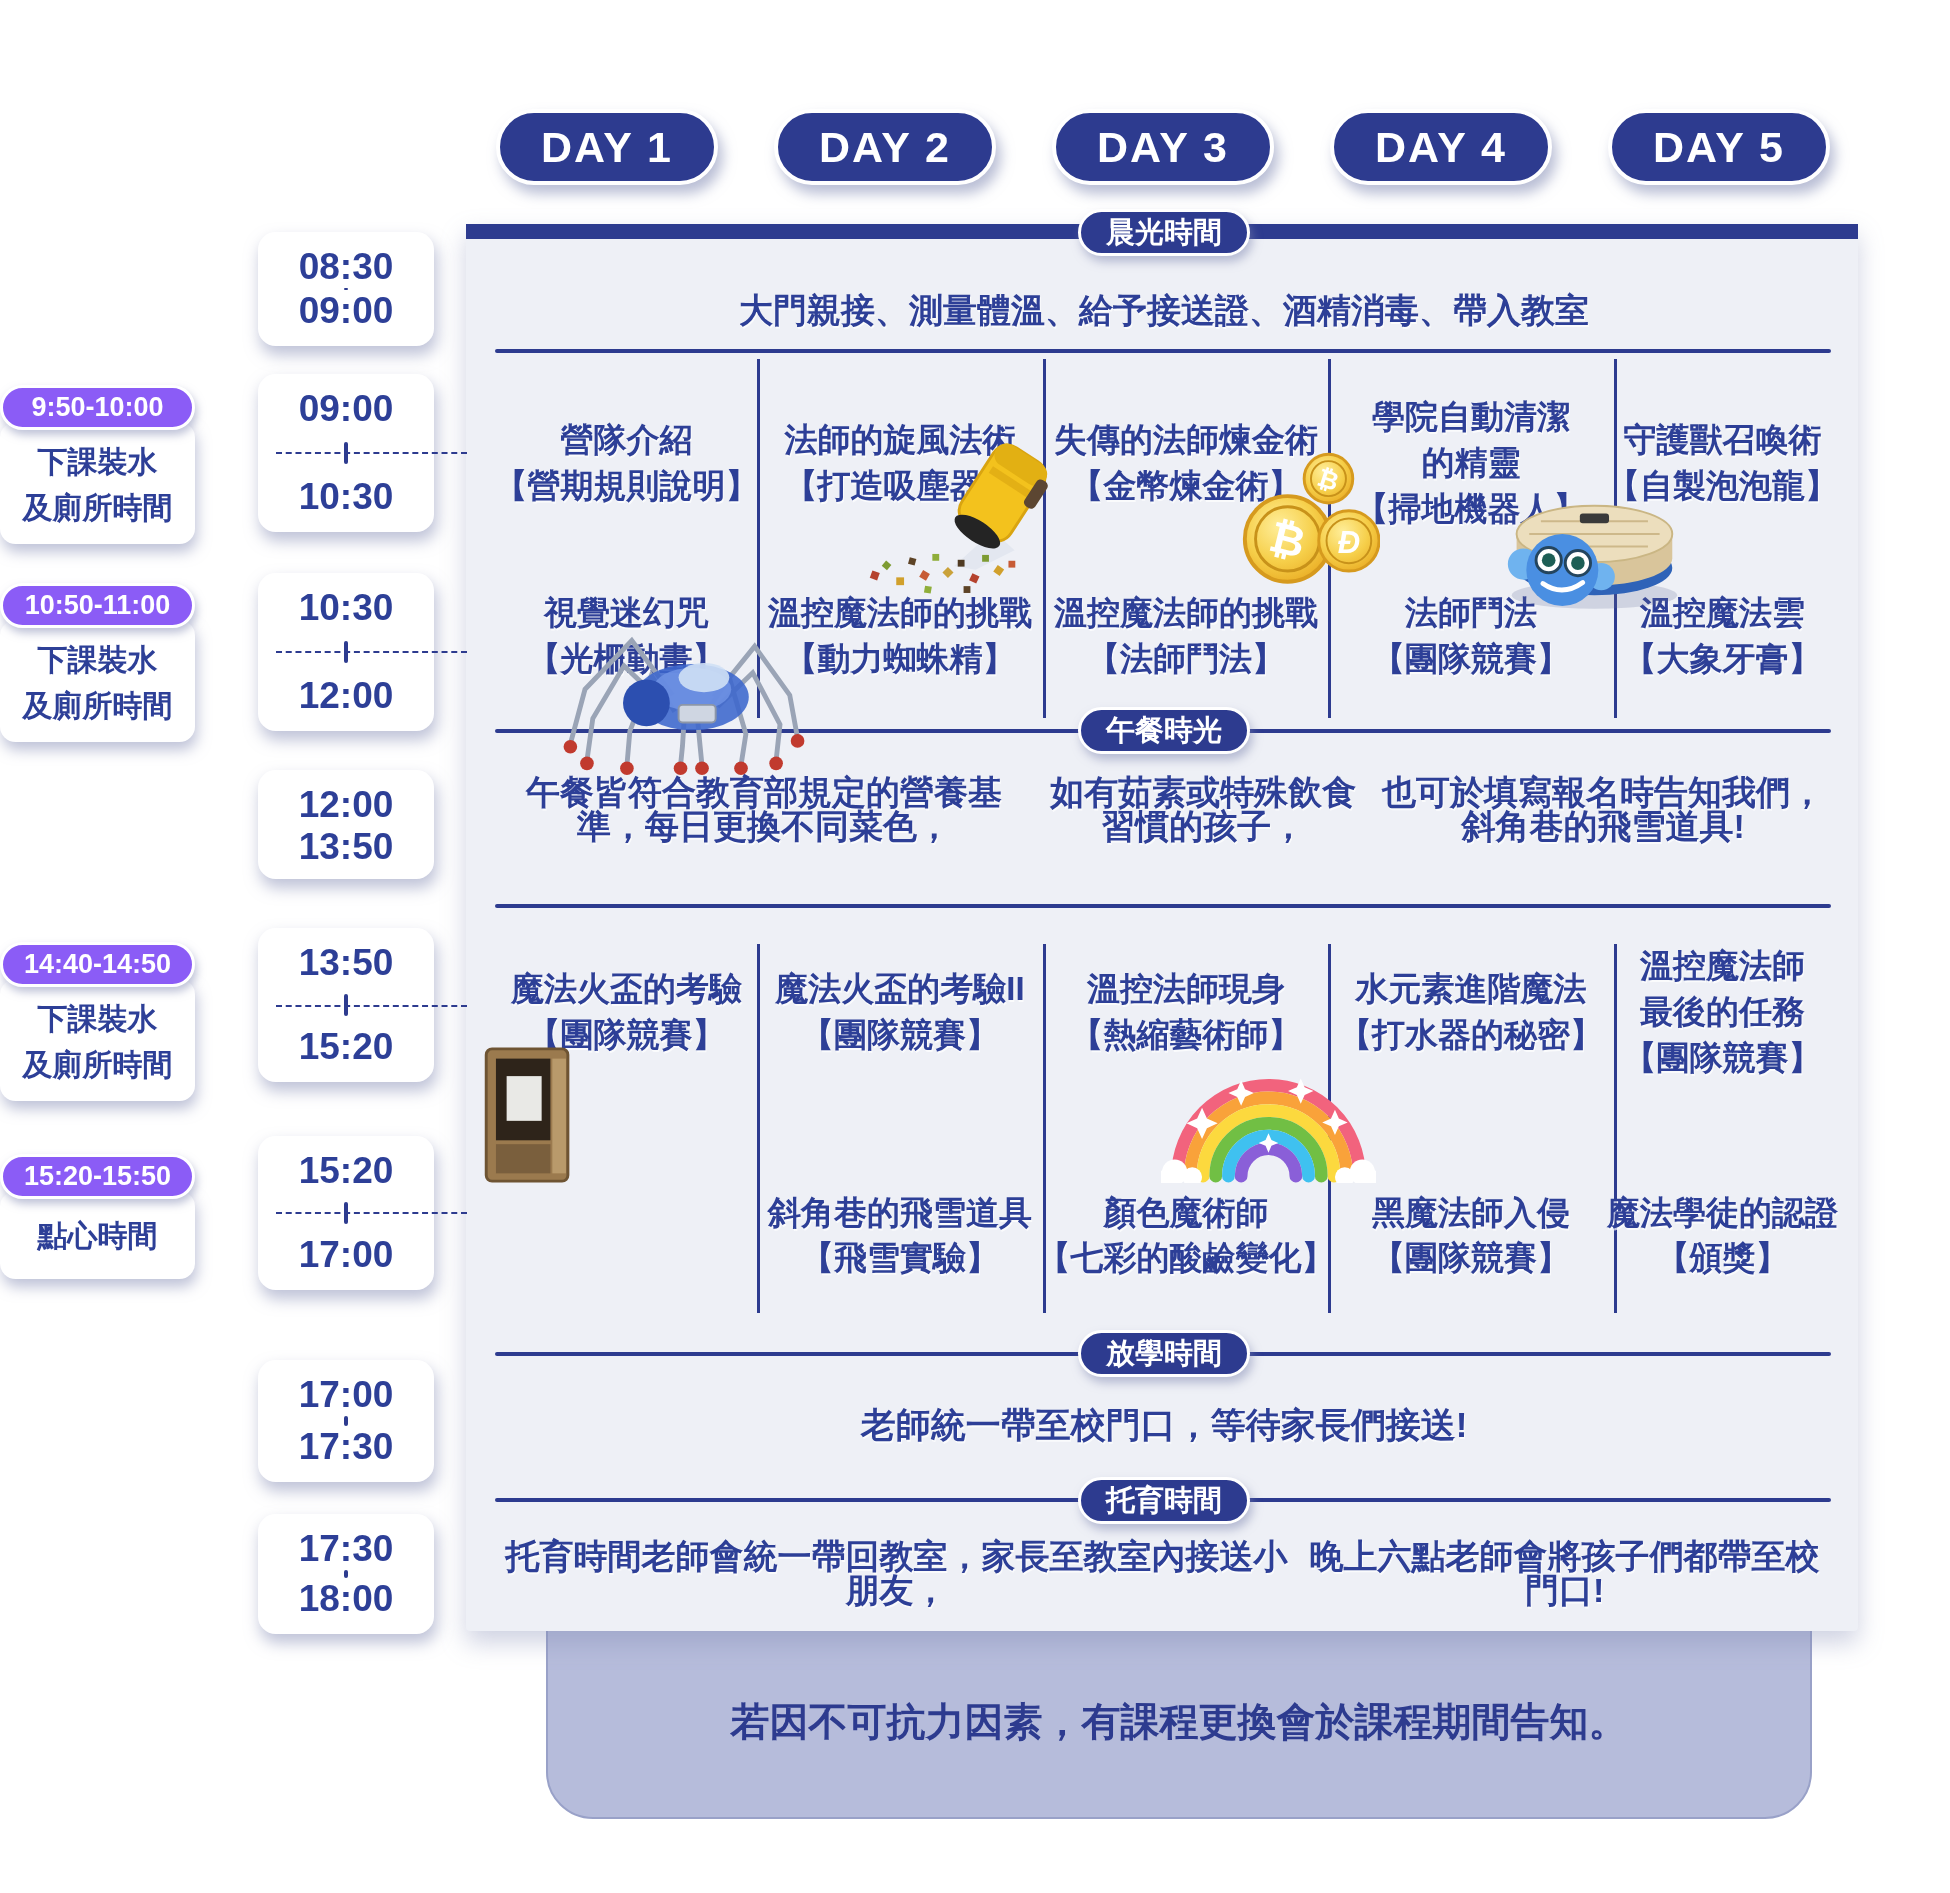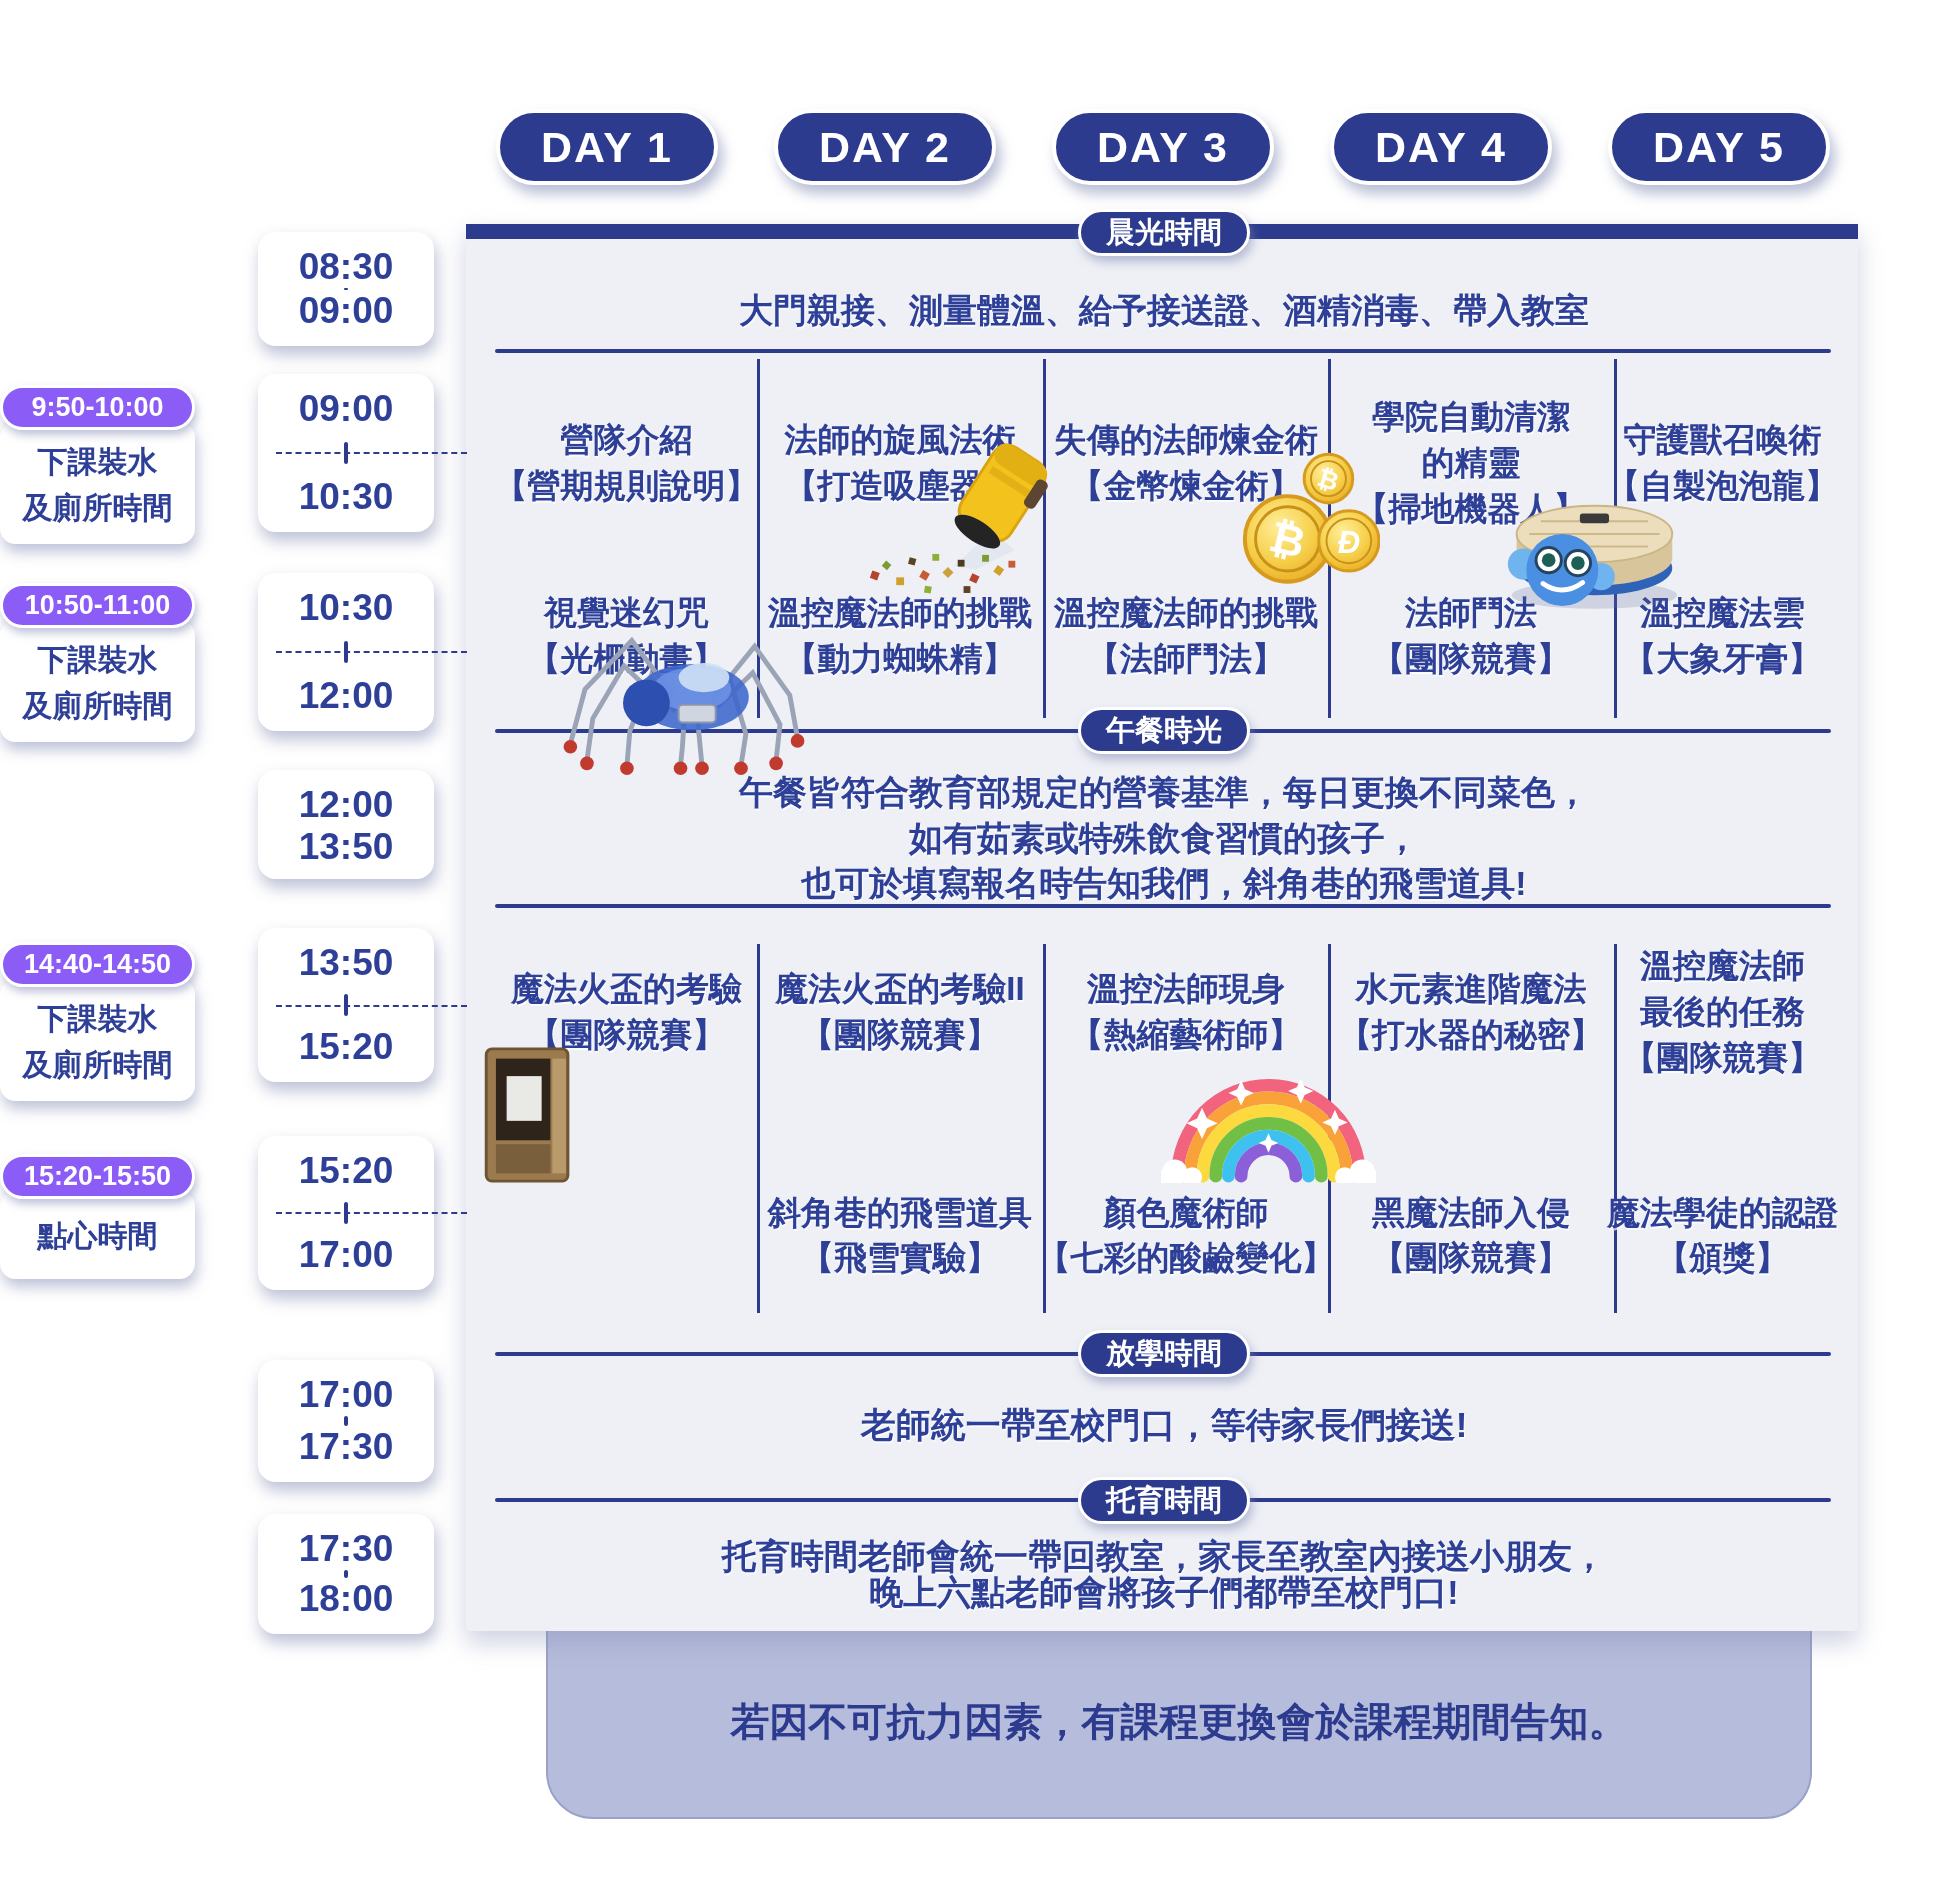--- a/index.html
+++ b/index.html
@@ -23,21 +23,21 @@
          box-sizing:border-box;white-space:nowrap;text-align:right;}
 
   .hline{position:absolute;left:495px;width:1336px;height:3.9px;background:#2d3b8f;border-radius:2px;z-index:3;}
   .vsep{position:absolute;width:2.9px;background:#2d3b8f;z-index:3;}
 
   .cell{position:absolute;display:flex;flex-direction:column;align-items:center;justify-content:center;
         gap:8.8px;font-size:33px;line-height:1.12;text-align:center;z-index:4;white-space:nowrap;
         text-shadow:1px 2px 0 rgba(255,255,255,.7);}
   .bigtext{position:absolute;left:497px;width:1334px;text-align:center;font-size:34px;z-index:4;
            text-shadow:1px 2px 0 rgba(255,255,255,.7);}
-  .multiline{display:flex;flex-direction:column;gap:10.7px;}
+  .multiline{display:flex;flex-direction:row;gap:10.7px;}
 
   .timebox{position:absolute;left:258px;width:176px;background:#ffffff;border-radius:17.6px;
            box-shadow:2.9px 8.8px 14.6px rgba(128,136,178,.5);
            display:flex;flex-direction:column;align-items:center;justify-content:space-between;
            padding:13.7px 0;font-size:37px;z-index:4;box-sizing:border-box;}
   .tick{width:3.9px;height:21.5px;background:#2d3b8f;border-radius:2px;}
 
   .callout{position:absolute;width:195px;z-index:5;}
   .callout-pill{height:45px;background:#8b5cf6;border:3.9px solid #fff;border-radius:27px;
                 box-shadow:2px 4.9px 8.8px rgba(128,136,178,.5);color:#fff;

